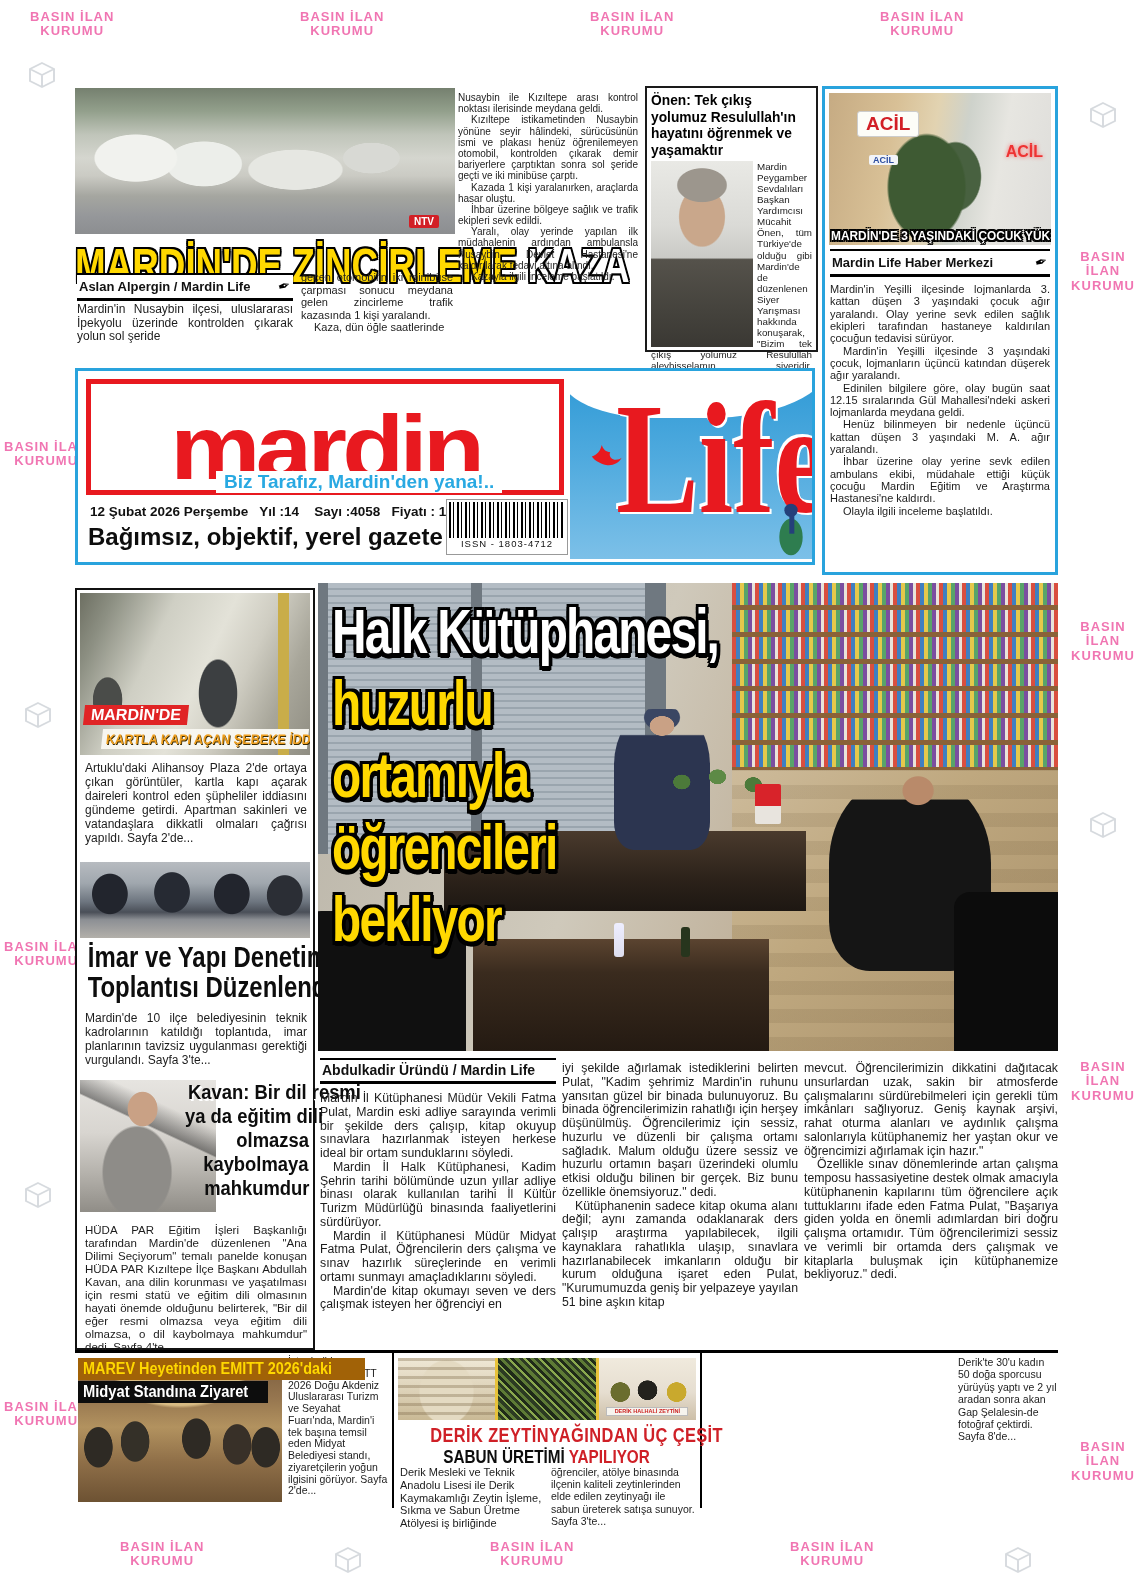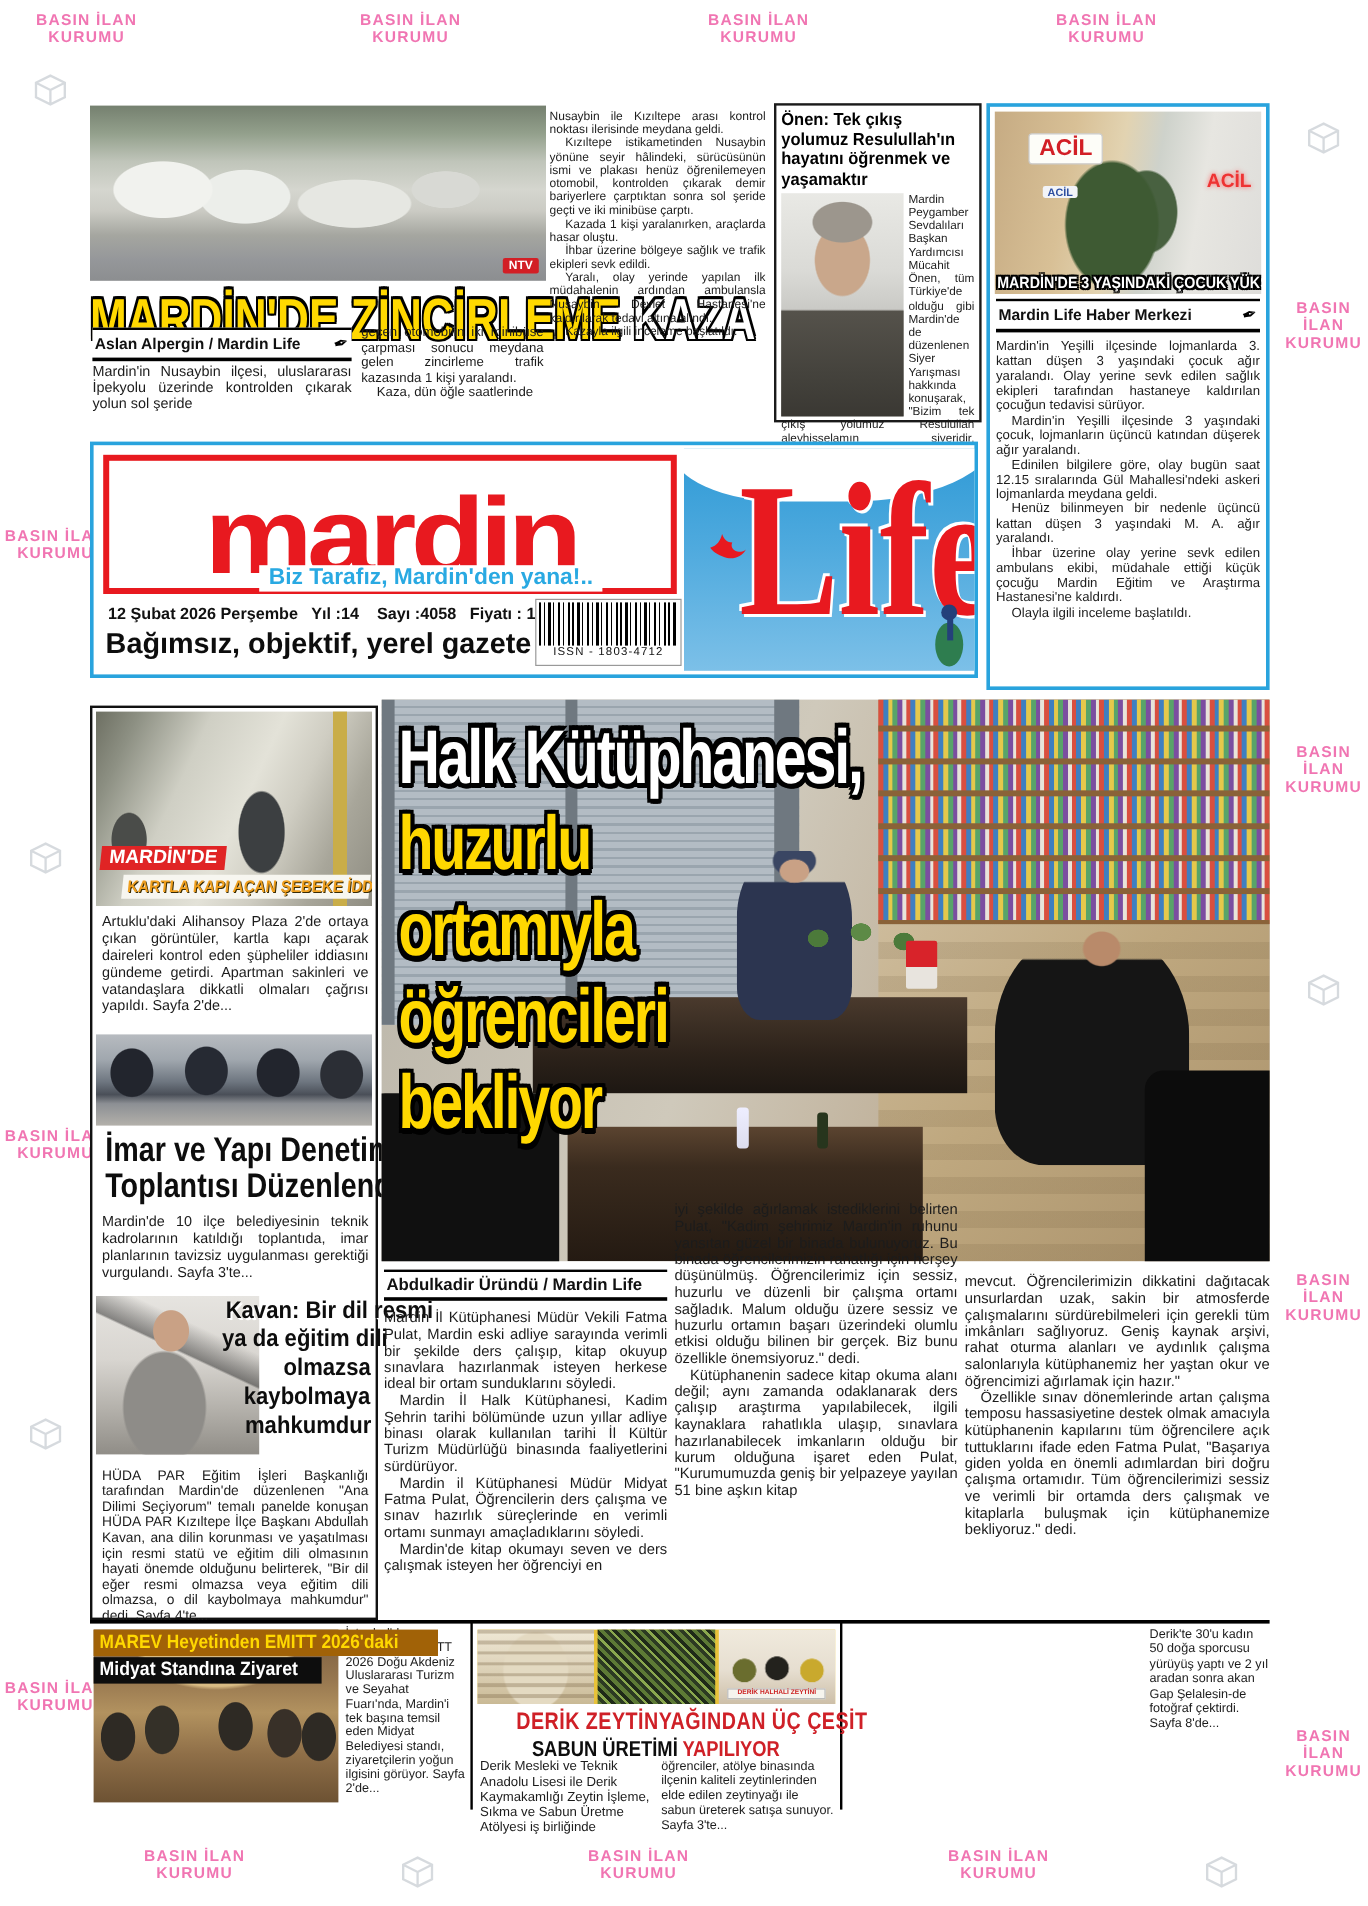--- a/index.html
+++ b/index.html
@@ -197,21 +197,21 @@
       <path d="M12 2 20 6 V14 L12 18 4 14 V6 Z M4 6 12 10 20 6 M12 10 V18" stroke="#c6cbd1" fill="none" stroke-width="1.3"></path>
     </svg>
   <svg class="cube" style="left:330px;top:1545px" width="36" height="36" viewBox="0 0 24 24">
       <path d="M12 2 20 6 V14 L12 18 4 14 V6 Z M4 6 12 10 20 6 M12 10 V18" stroke="#c6cbd1" fill="none" stroke-width="1.3"></path>
     </svg>
   <svg class="cube" style="left:1000px;top:1545px" width="36" height="36" viewBox="0 0 24 24">
       <path d="M12 2 20 6 V14 L12 18 4 14 V6 Z M4 6 12 10 20 6 M12 10 V18" stroke="#c6cbd1" fill="none" stroke-width="1.3"></path>
     </svg>
 
   <div class="photo ph-kaza" style="left:75px;top:88px;width:380px;height:146px">
-    <div class="abs" style="right:6px;bottom:6px;background:#d21f26;color:#fff;font-weight:900;font-size:10px;padding:1px 5px;border-radius:2px">NTV</div>
+    <div class="abs" style="right:16px;bottom:6px;background:#d21f26;color:#fff;font-weight:900;font-size:10px;padding:1px 5px;border-radius:2px">NTV</div>
   </div>
   <div class="abs" style="left:75px;top:237px">
     <span class="cond outline-s" style="display:inline-block;font-size:46px;transform:scaleX(.8) scaleY(1.05);color:#ffd800"><span>MARDİN'DE ZİNCİRLEME</span> <span style="color:#fff">KAZA</span></span>
   </div>
   <div class="abs byline-bar" style="left:77px;top:273px;width:216px">
     <span class="byline-txt">Aslan Alpergin / Mardin Life</span>
     <span class="quill">✒</span>
   </div>
   <div class="abs body-txt" style="left:77px;top:303px;width:216px;font-size:12px">
     <p>Mardin'in Nusaybin ilçesi, uluslararası İpekyolu üzerinde kontrolden çıkarak yolun sol şeride</p>
@@ -341,21 +341,21 @@
   </div>
   <div class="abs byline-bar" style="left:320px;top:1058px;width:236px">
     <span class="byline-txt" style="font-size:14px">Abdulkadir Üründü  / Mardin Life</span>
   </div>
   <div class="abs body-txt" style="left:320px;top:1092px;width:236px;font-size:12.3px;line-height:1.12">
     <p>Mardin İl Kütüphanesi Müdür Vekili Fatma Pulat, Mardin eski adliye sarayında verimli bir şekilde ders çalışıp, kitap okuyup sınavlara hazırlanmak isteyen herkese ideal bir ortam sunduklarını söyledi.</p>
     <p class="p-ind">Mardin İl Halk Kütüphanesi, Kadim Şehrin tarihi bölümünde uzun yıllar adliye binası olarak kullanılan tarihi İl Kültür Turizm Müdürlüğü binasında faaliyetlerini sürdürüyor.</p>
     <p class="p-ind">Mardin il Kütüphanesi Müdür Midyat Fatma Pulat, Öğrencilerin ders çalışma ve sınav hazırlık süreçlerinde en verimli ortamı sunmayı amaçladıklarını söyledi.</p>
     <p class="p-ind">Mardin'de kitap okumayı seven ve ders çalışmak isteyen her öğrenciyi en</p>
   </div>
-  <div class="abs body-txt" style="left:562px;top:1002px;width:236px;font-size:12.3px;line-height:1.12">
+  <div class="abs body-txt" style="left:562px;top:1062px;width:236px;font-size:12.3px;line-height:1.12">
     <p>iyi şekilde ağırlamak istediklerini belirten Pulat,  "Kadim şehrimiz Mardin'in ruhunu yansıtan güzel bir binada bulunuyoruz. Bu binada öğrencilerimizin rahatlığı için herşey düşünülmüş. Öğrencilerimiz için sessiz, huzurlu ve düzenli bir çalışma ortamı sağladık. Malum olduğu üzere sessiz ve huzurlu ortamın başarı üzerindeki olumlu etkisi olduğu bilinen bir gerçek. Biz bunu özellikle önemsiyoruz." dedi.</p>
     <p class="p-ind">Kütüphanenin sadece kitap okuma alanı değil; aynı zamanda odaklanarak ders çalışıp araştırma yapılabilecek, ilgili kaynaklara rahatlıkla ulaşıp, sınavlara hazırlanabilecek imkanların olduğu bir kurum olduğuna işaret eden Pulat, "Kurumumuzda geniş bir yelpazeye yayılan 51 bine aşkın kitap</p>
   </div>
   <div class="abs body-txt" style="left:804px;top:1062px;width:254px;font-size:12.3px;line-height:1.12">
     <p>mevcut. Öğrencilerimizin dikkatini dağıtacak unsurlardan uzak, sakin bir atmosferde çalışmalarını sürdürebilmeleri için gerekli tüm imkânları sağlıyoruz. Geniş kaynak arşivi, rahat oturma alanları ve aydınlık çalışma salonlarıyla kütüphanemiz her yaştan okur ve öğrencimizi ağırlamak için hazır."</p>
     <p class="p-ind">Özellikle sınav dönemlerinde artan çalışma temposu hassasiyetine destek olmak amacıyla kütüphanenin kapılarını tüm öğrencilere açık tuttuklarını ifade eden Fatma Pulat, "Başarıya giden yolda en önemli adımlardan biri doğru çalışma ortamıdır. Tüm öğrencilerimizi sessiz ve verimli bir ortamda ders çalışmak ve kitaplarla buluşmak için kütüphanemize bekliyoruz." dedi.</p>
   </div>
 
   <div class="abs" style="left:75px;top:1350px;width:983px;height:3px;background:#000"></div>
   <div class="vline" style="left:392px;top:1352px;height:156px"></div>

